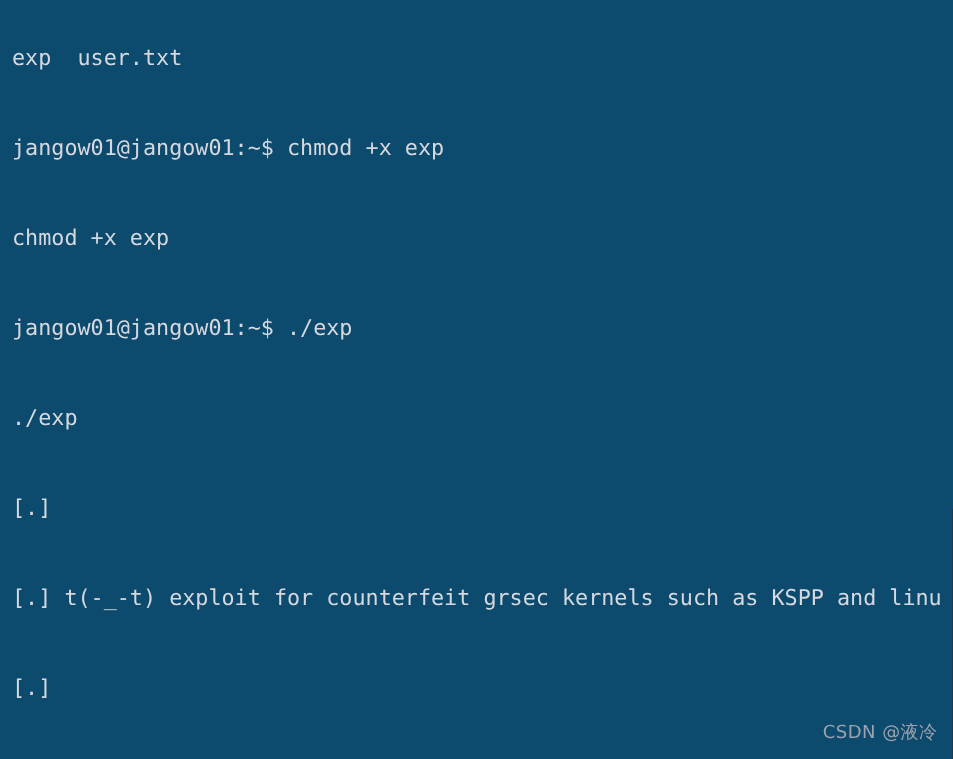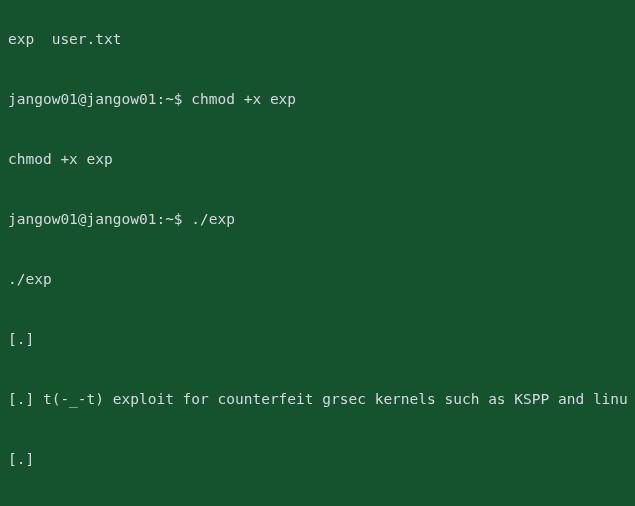--- a/index.html
+++ b/index.html
@@ -5,21 +5,21 @@
 <style>
   html, body {
     margin: 0;
     padding: 0;
     background: #2b2e38;
   }
   #terminal {
     position: relative;
     width: 635px;
     height: 506px;
-    background: #14532d;
+    background: #0c4a6e;
     overflow: hidden;
     font-family: "DejaVu Sans Mono", "Liberation Mono", monospace;
     font-size: 14.5px;
     line-height: 20px;
     color: #d6d8de;
     -webkit-font-smoothing: antialiased;
   }
   #screen {
     position: absolute;
     left: 8px;
@@ -69,14 +69,15 @@
     
     
     
     
     
     
     
     
   </div>
 
+  <div id="watermark">CSDN @液冷</div>
 
 </div>
 
 </body></html>

